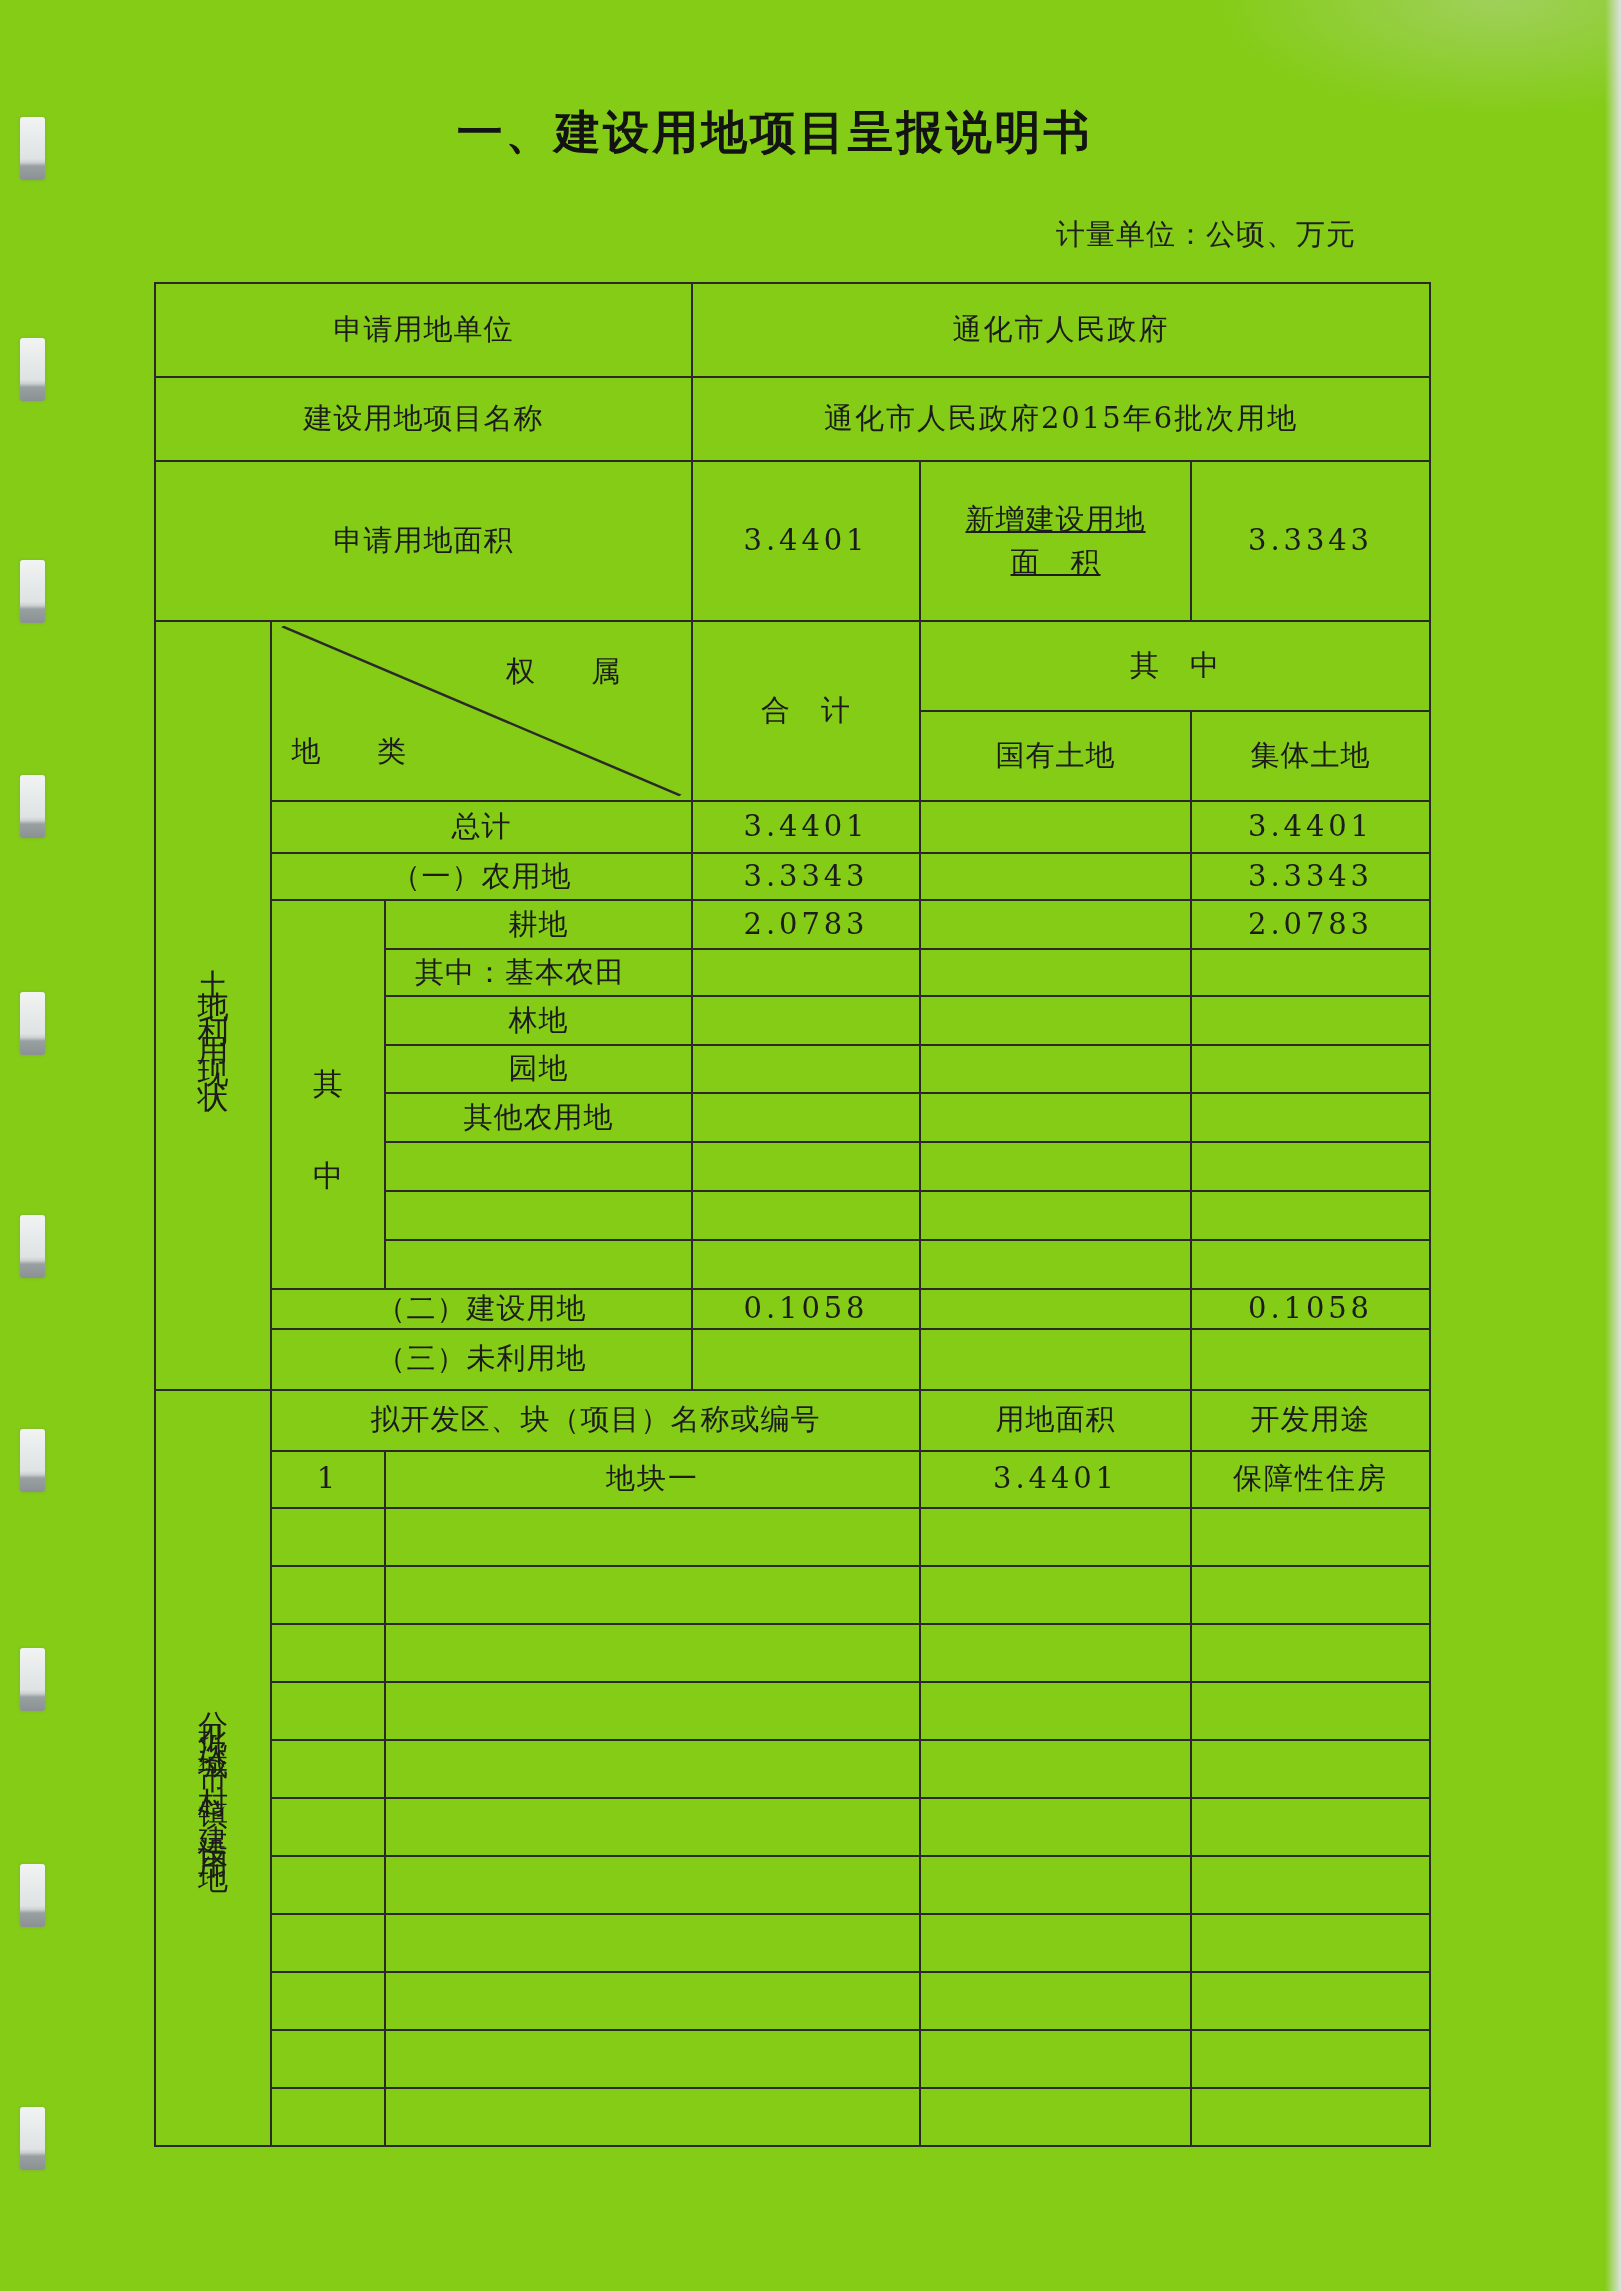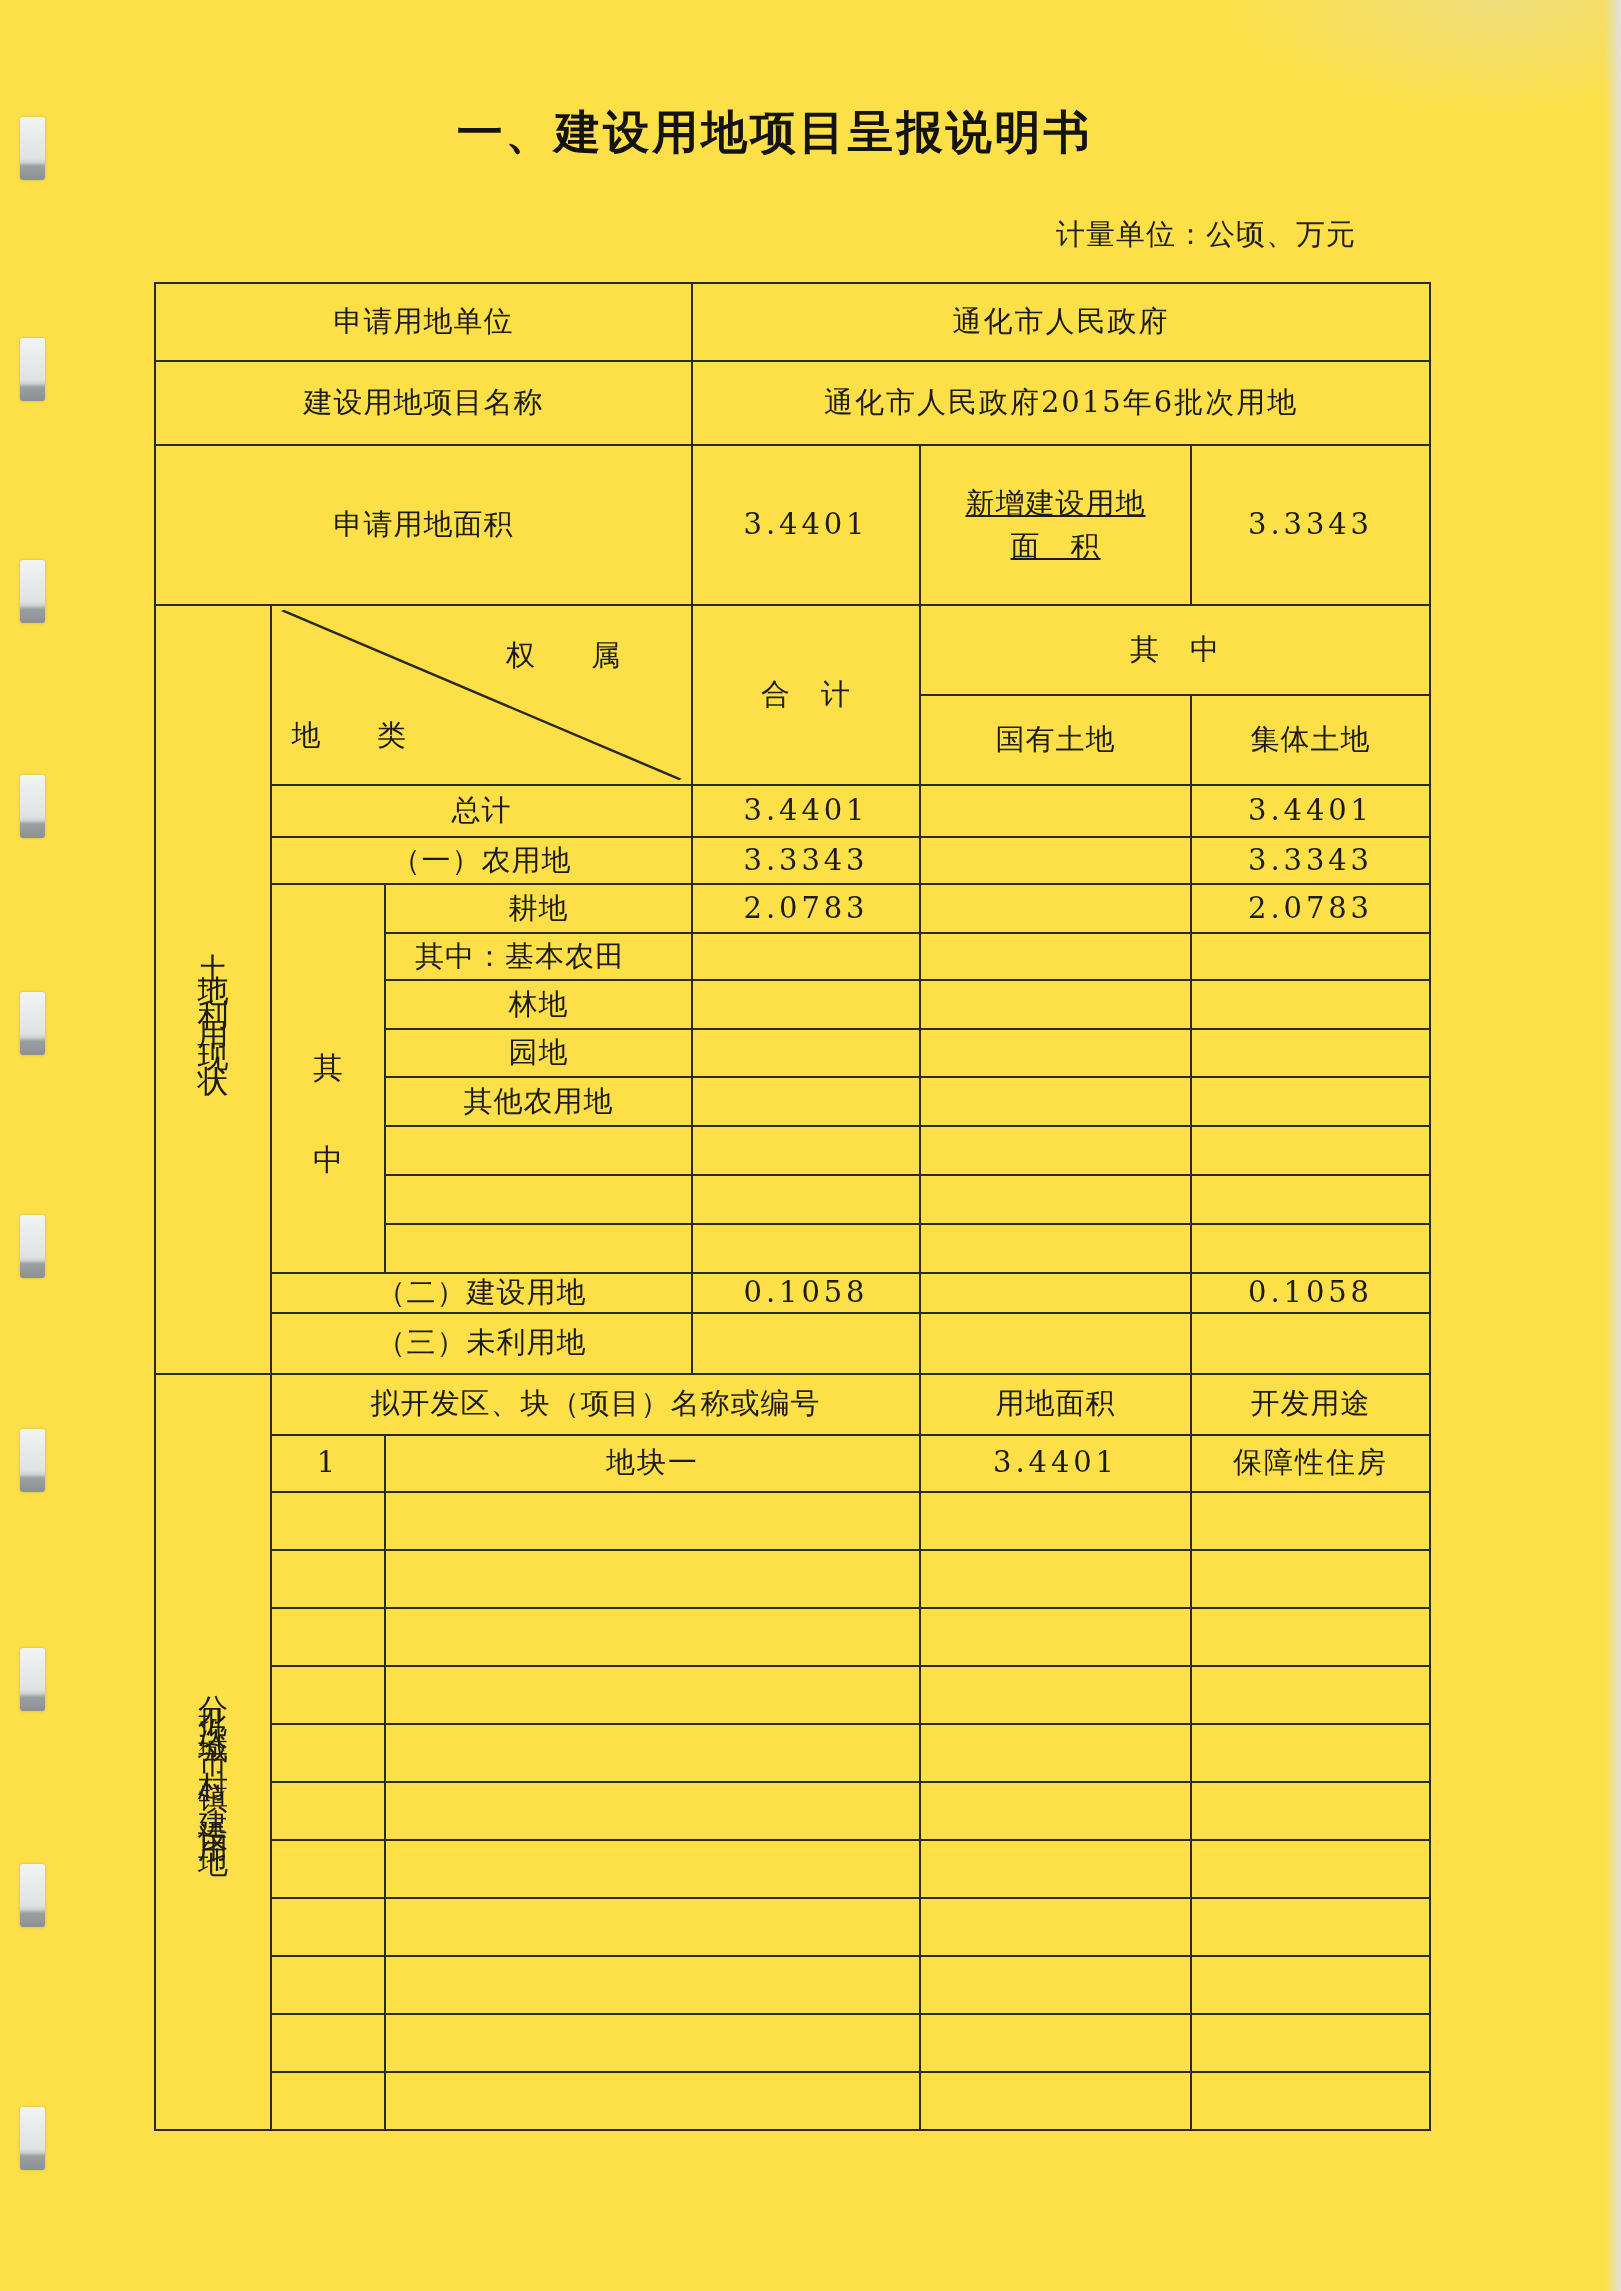--- a/index.html
+++ b/index.html
@@ -4,21 +4,21 @@
 <style>
   html, body { margin: 0; padding: 0; }
   body {
     width: 1621px; height: 2292px;
     background: #ffffff;
     font-family: "DejaVu Serif", "Liberation Serif", serif;
     color: #1b1b1b;
     position: relative;
     overflow: hidden;
   }
-  .page { position: absolute; inset: 0; background: #fde047; }
+  .page { position: absolute; inset: 0; background: #84cc16; }
 
   
   .edge-band {
     position: absolute; top: 0; right: 0; width: 15.7px; height: 100%;
     background: linear-gradient(to right, rgba(214,219,220,0), #dde1e2);
   }
   
   .corner-smudge {
     position: absolute; top: 0; right: 0; width: 412px; height: 118px;
     background: radial-gradient(ellipse at 70% 0%, rgba(210,216,218,0.35), rgba(210,216,218,0) 70%);
@@ -112,21 +112,21 @@
     <colgroup>
       <col style="width:116px">
         <col style="width:114px">
         <col style="width:307px">
       <col style="width:228px">
         <col style="width:271px">
         <col style="width:239px">
     </colgroup>
 
     <tbody>
-        <tr style="height:78px">
+        <tr style="height:94px">
       <td colspan="3" class="lbl">申请用地单位</td>
       <td colspan="3" class="val">通化市人民政府</td>
     </tr>
 
     <tr style="height:84px" class="thick-t">
       <td colspan="3" class="lbl">建设用地项目名称</td>
       <td colspan="3" class="val">通化市人民政府2015年6批次用地</td>
     </tr>
 
     <tr style="height:160px" class="thick-t">

